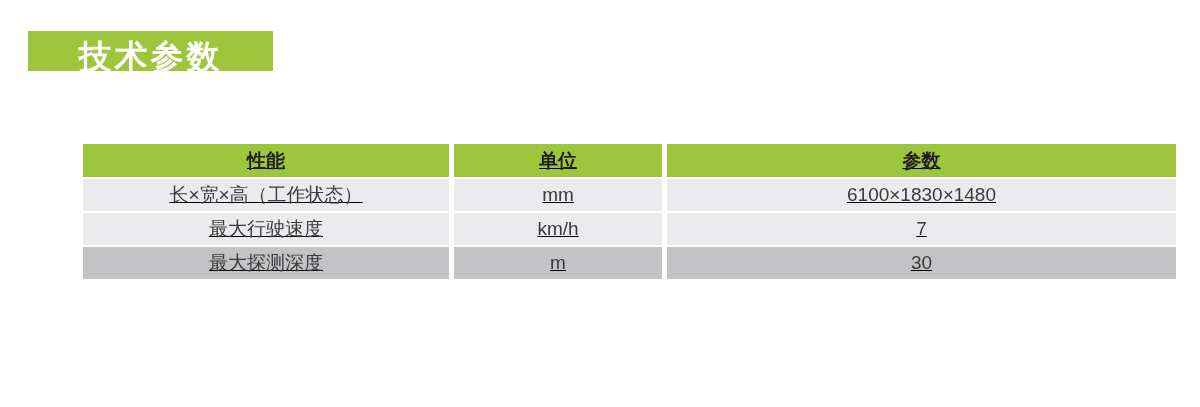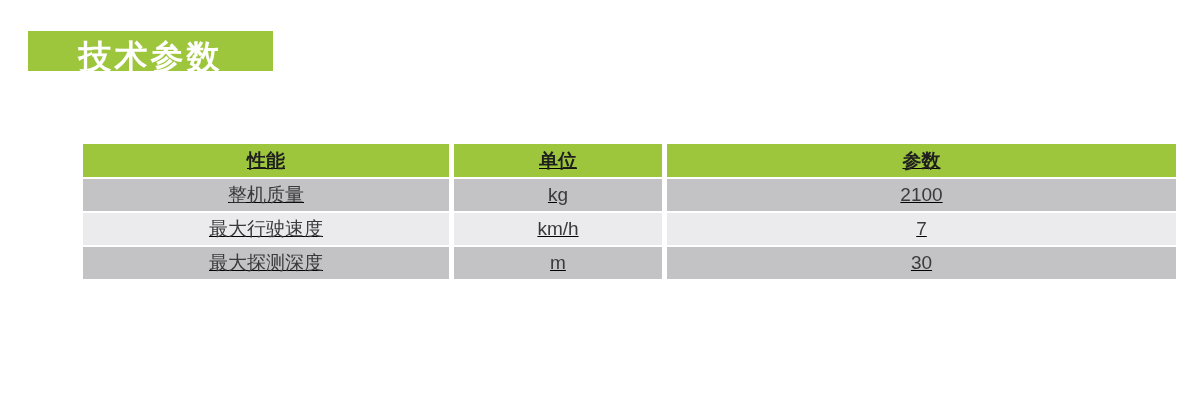--- a/index.html
+++ b/index.html
@@ -84,24 +84,24 @@
       <col style="width:514px">
     </colgroup>
     <thead>
       <tr>
         <th>性能</th>
         <th class="sep">单位</th>
         <th class="sep">参数</th>
       </tr>
     </thead>
     <tbody>
-      <tr class="dark">
-        <td>整机质量</td>
-        <td class="sep">kg</td>
-        <td class="sep">2100</td>
+      <tr class="light">
+        <td>长×宽×高（工作状态）</td>
+        <td class="sep">mm</td>
+        <td class="sep">6100×1830×1480</td>
       </tr>
       <tr class="light">
         <td>最大行驶速度</td>
         <td class="sep">km/h</td>
         <td class="sep">7</td>
       </tr>
       <tr class="dark">
         <td>最大探测深度</td>
         <td class="sep">m</td>
         <td class="sep">30</td>

